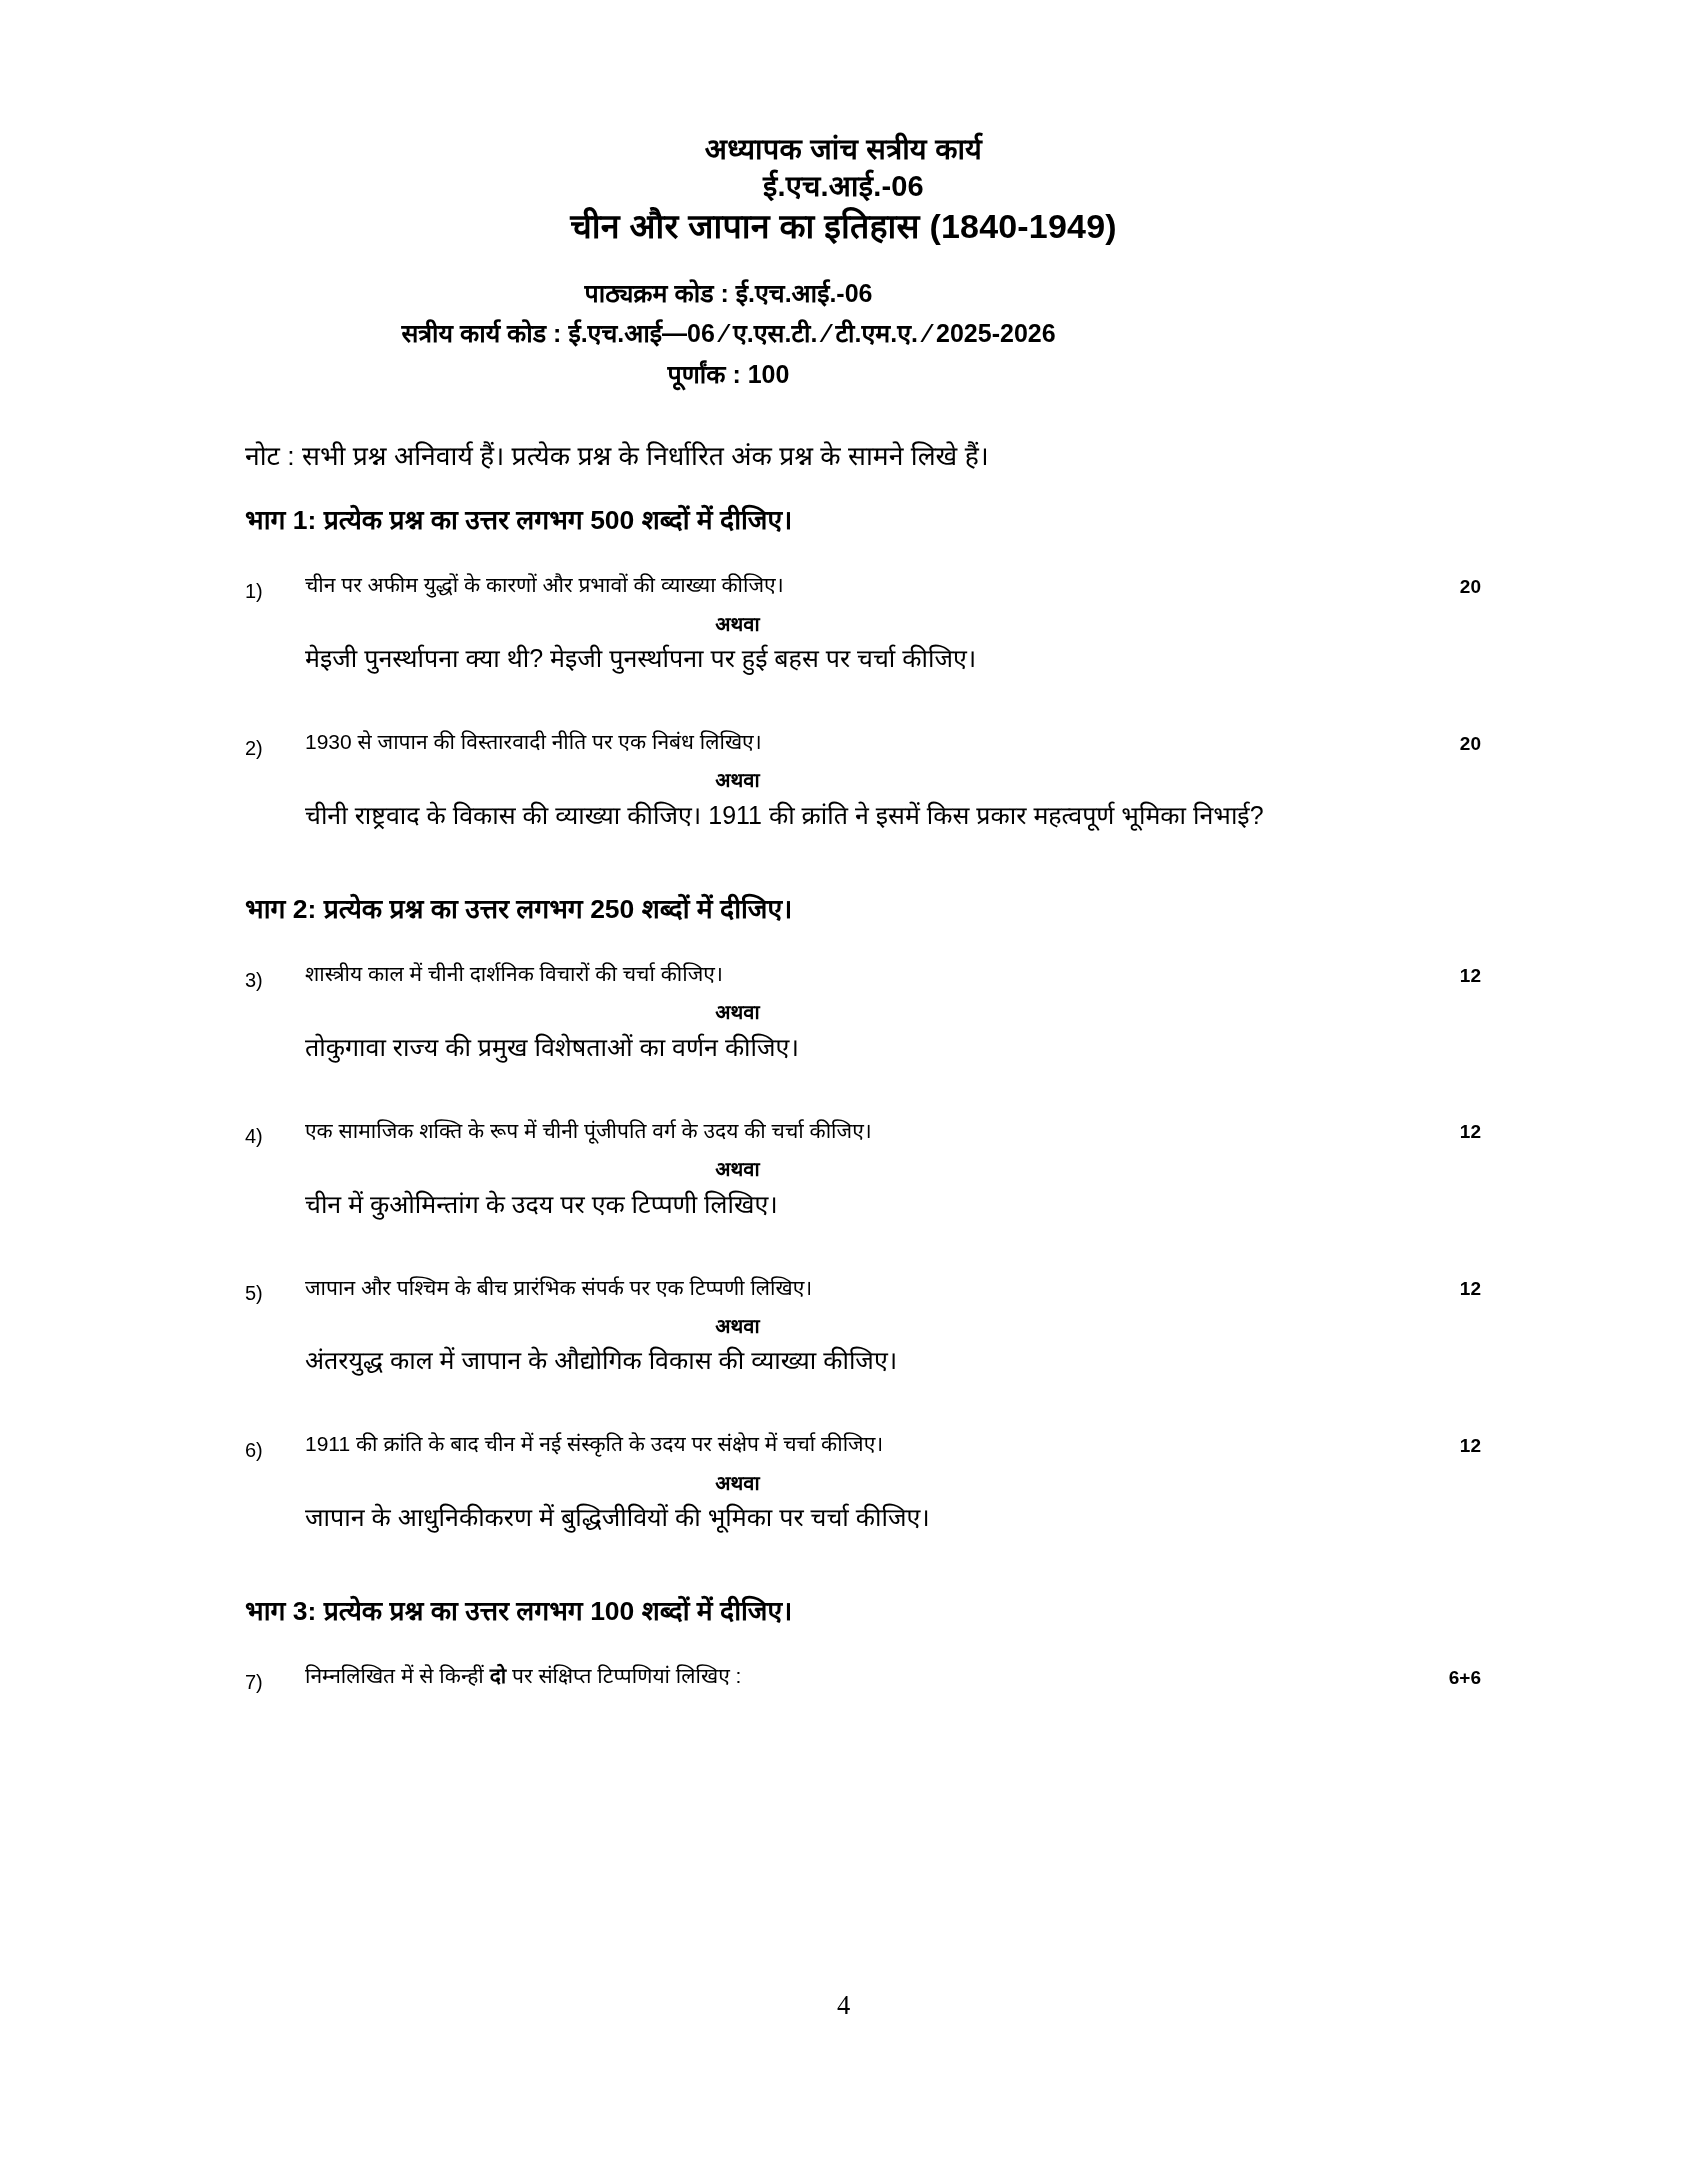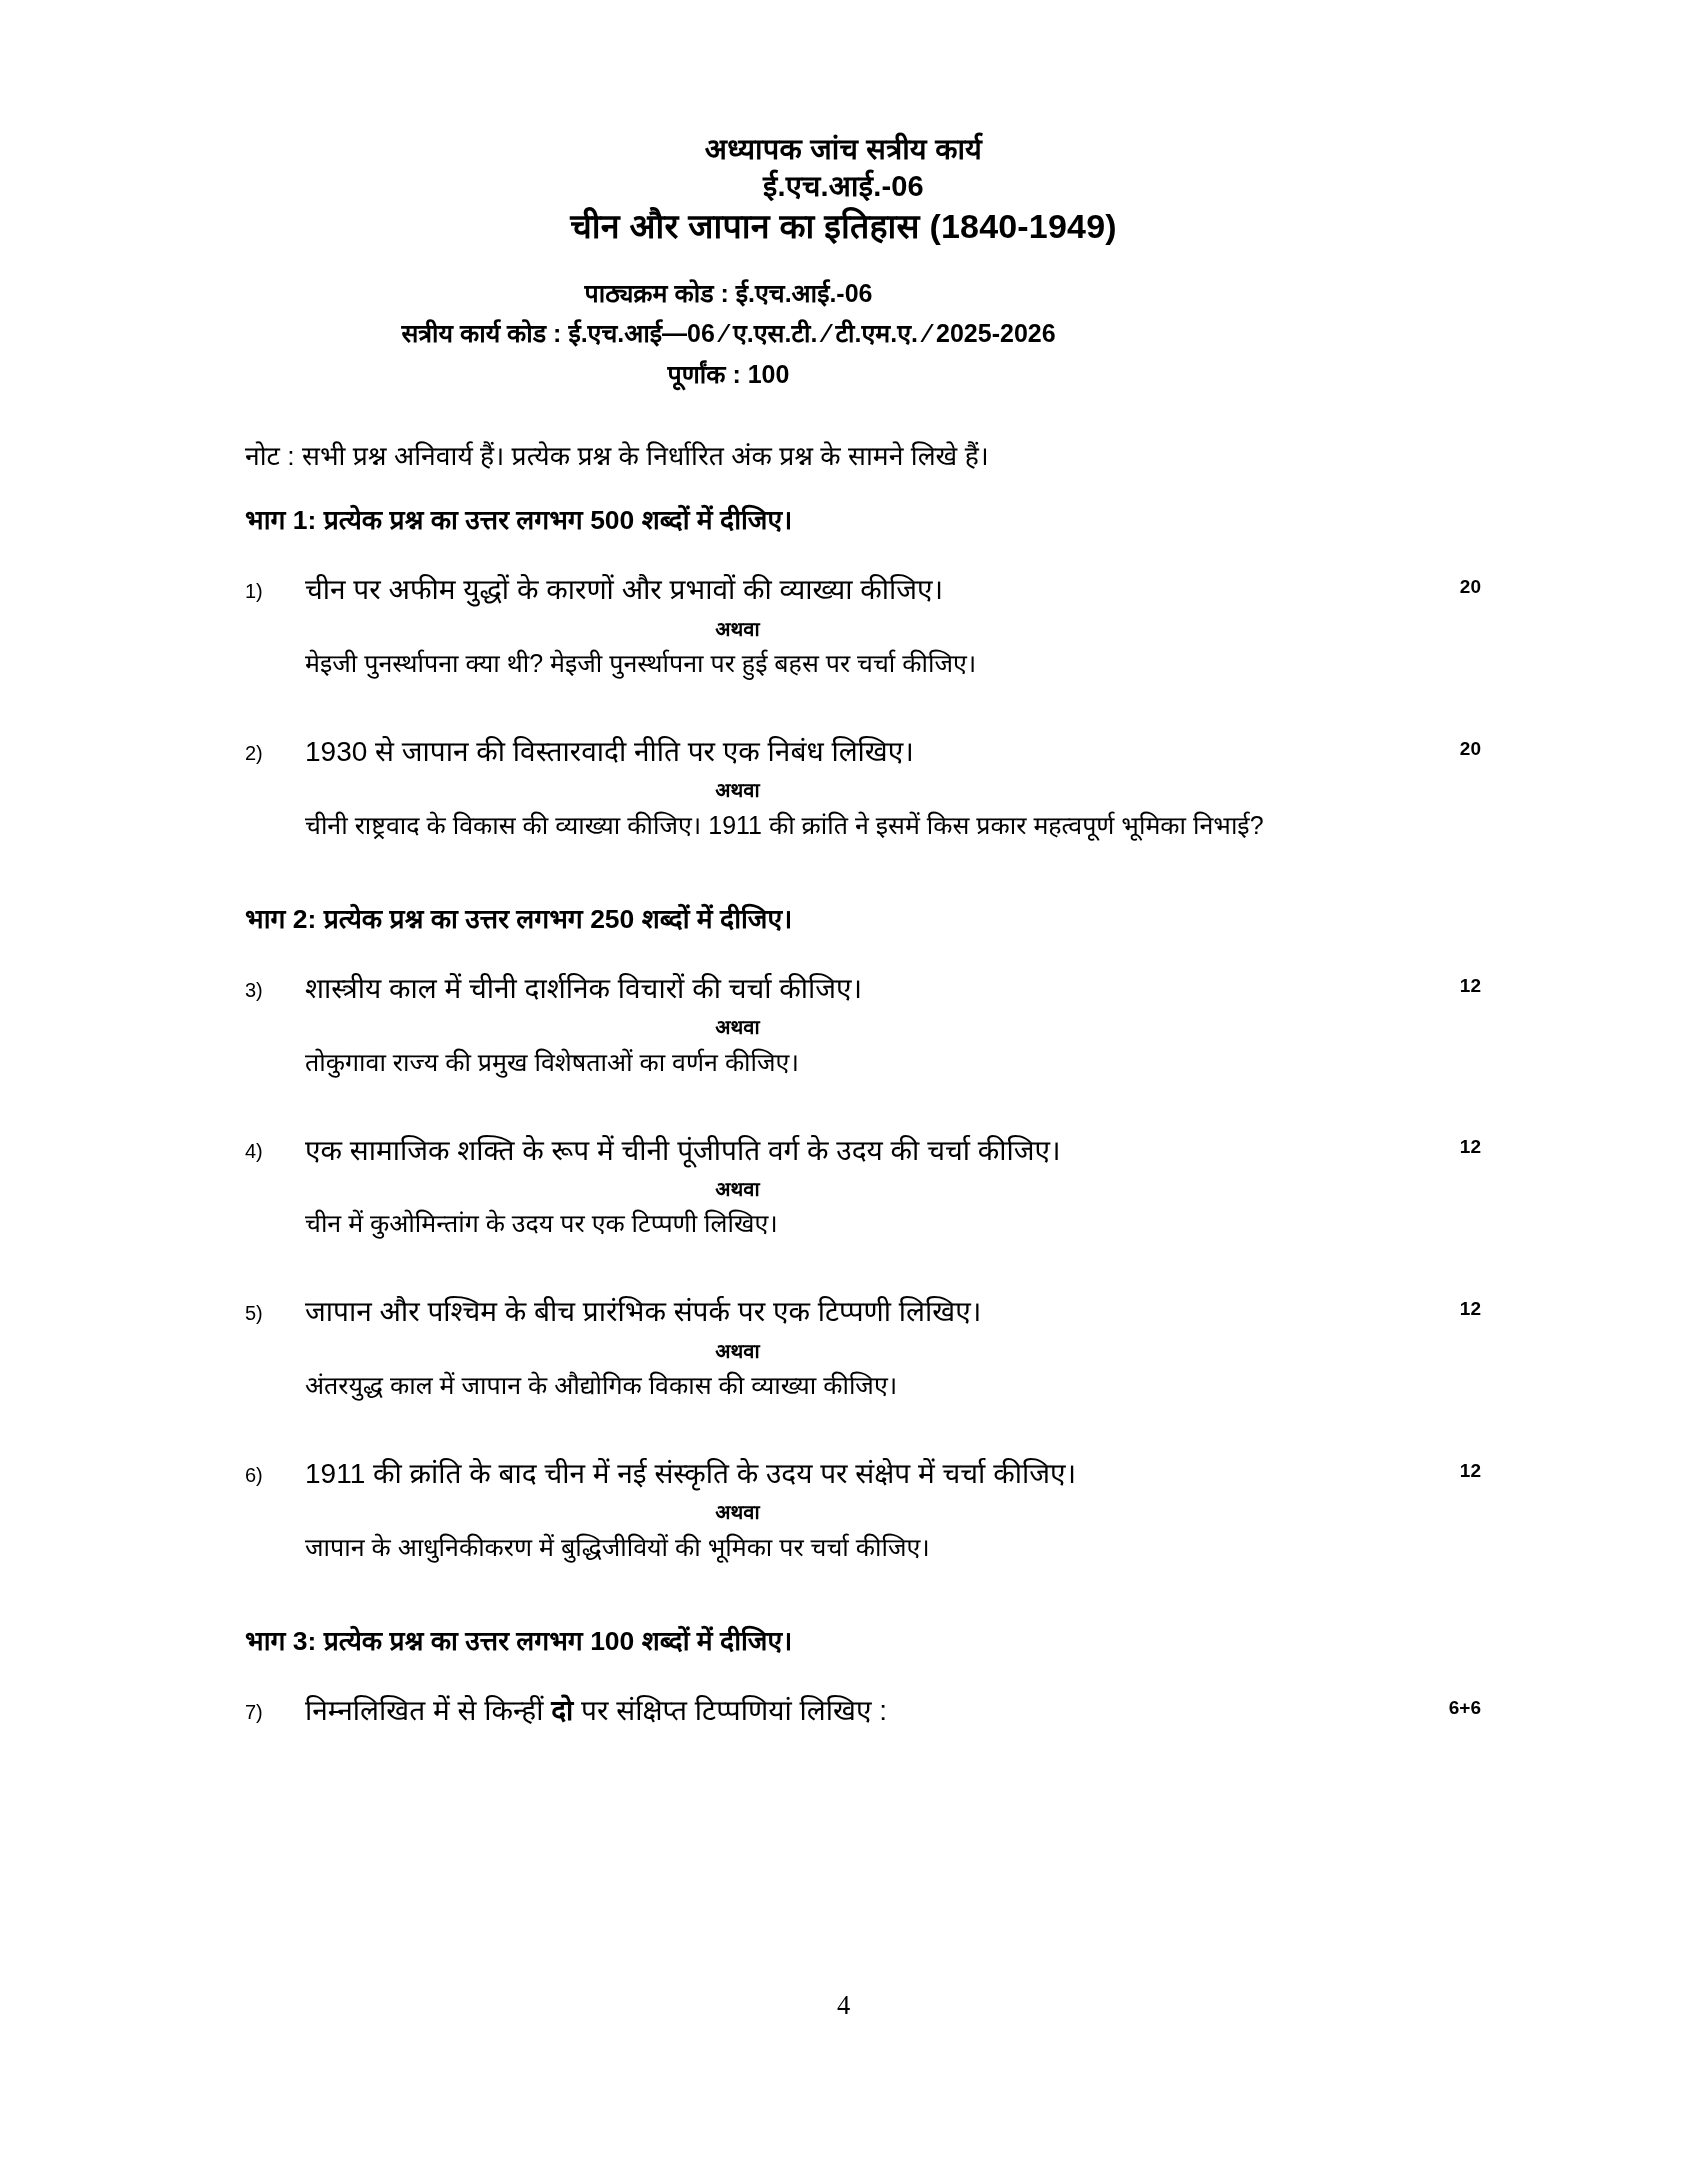--- a/index.html
+++ b/index.html
@@ -85,21 +85,21 @@
   .qnum {
     width: 60px;
     flex: 0 0 60px;
     font-size: 20px;
     line-height: 1.55;
     padding-top: 6.6px;
     font-weight: normal;
   }
   .qtext {
     flex: 1 1 auto;
-    font-size: 28px;
+    font-size: 21px;
     line-height: 1.52;
     padding-right: 26.5px;
   }
   .qmarks {
     flex: 0 0 99px;
     width: 99px;
     text-align: right;
     font-size: 19px;
     font-weight: bold;
     padding-top: 6.6px;

